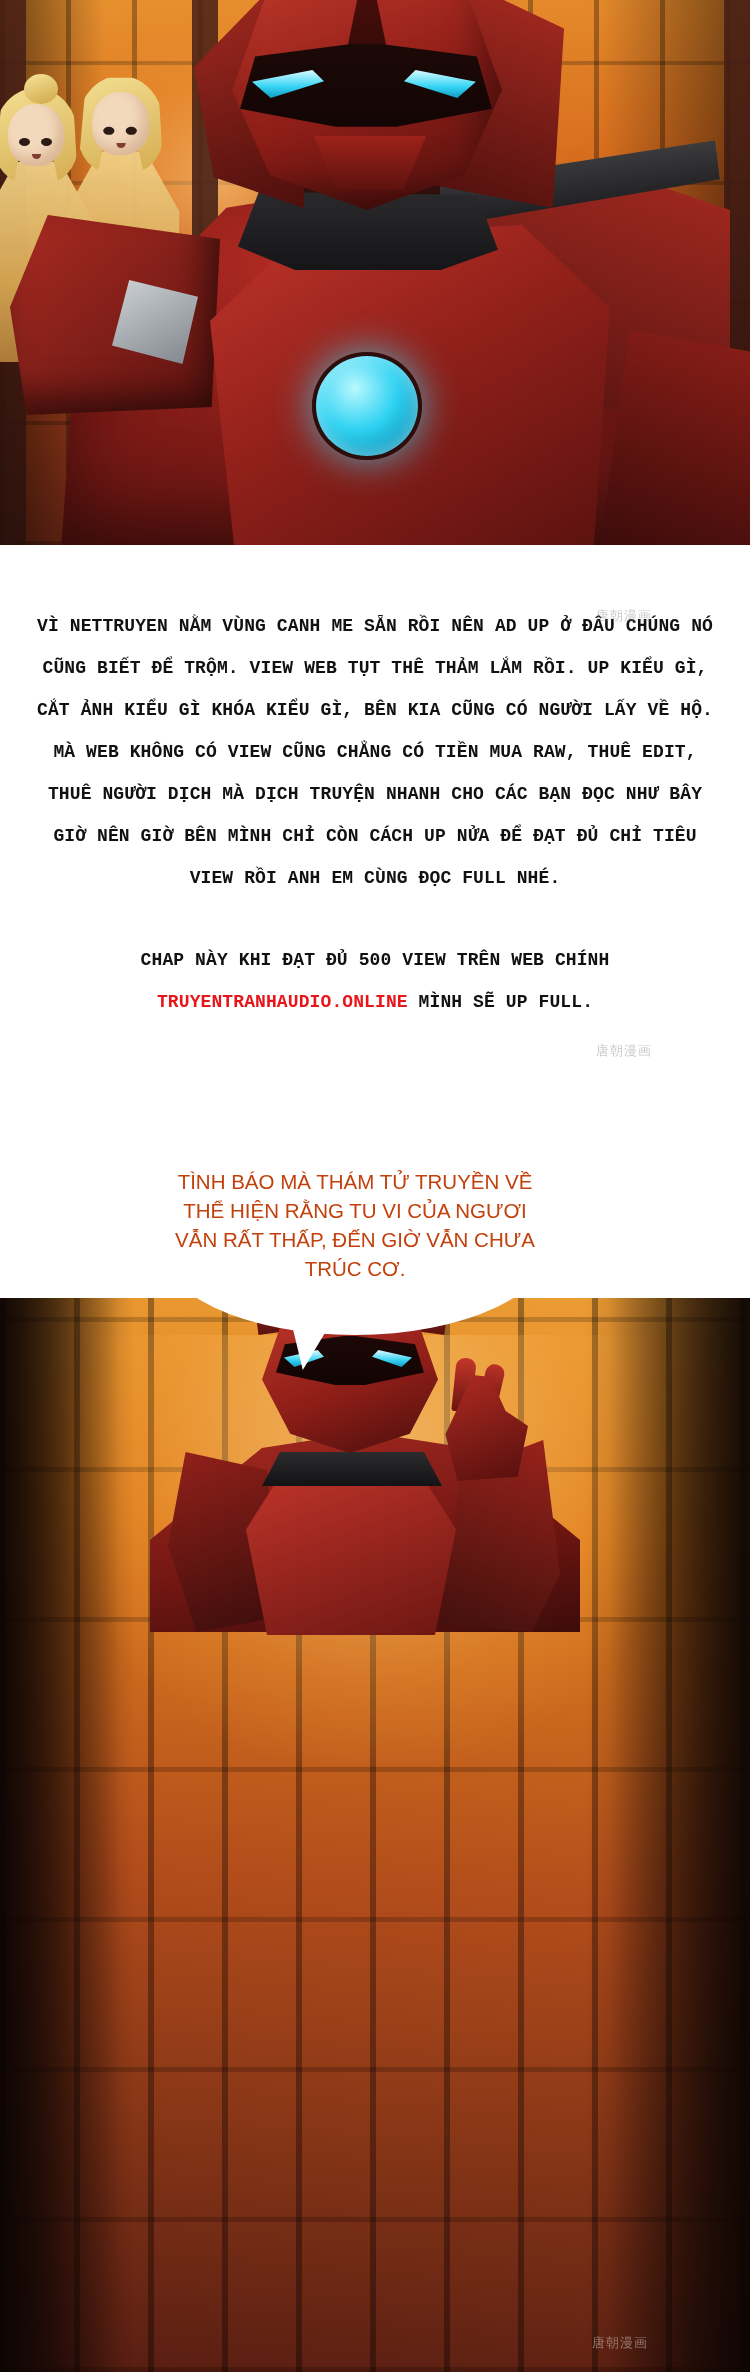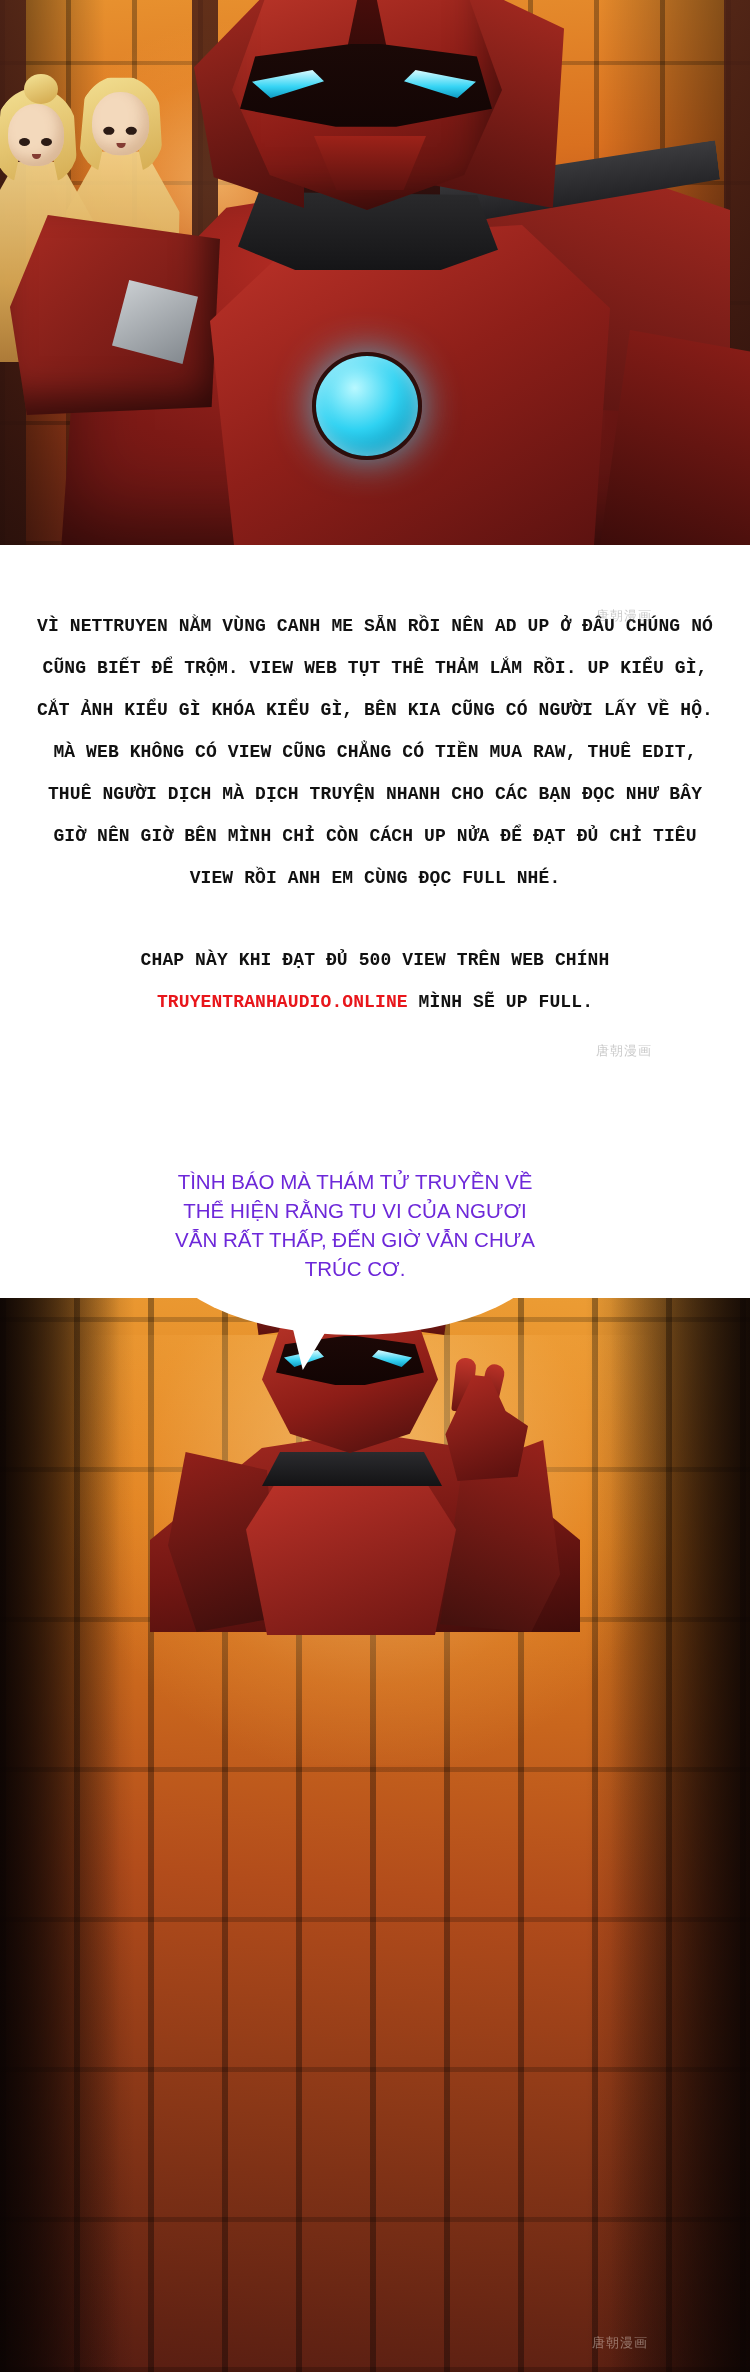--- a/index.html
+++ b/index.html
@@ -287,21 +287,21 @@
   }
   .bubble-text {
     position: absolute;
     left: 175px; top: 1167px;
     width: 360px;
     text-align: center;
     z-index: 7;
     font-family: "Liberation Sans", sans-serif;
     font-size: 20.5px;
     line-height: 29px;
-    color: #6d28d9;
+    color: #c2410c;
   }
 
   
   .hero2 { position: absolute; left: 0; top: 0; width: 750px; height: 1157px; z-index: 4; }
   .hero2 .h-head {
     position: absolute;
     left: 262px; top: 1293px; width: 176px; height: 160px;
     background: linear-gradient(160deg, #c33a2c 0%, #8d1d17 58%, #4a0f0d 100%);
     clip-path: polygon(50% 0, 88% 16%, 100% 54%, 84% 88%, 50% 100%, 16% 88%, 0 54%, 12% 16%);
   }

